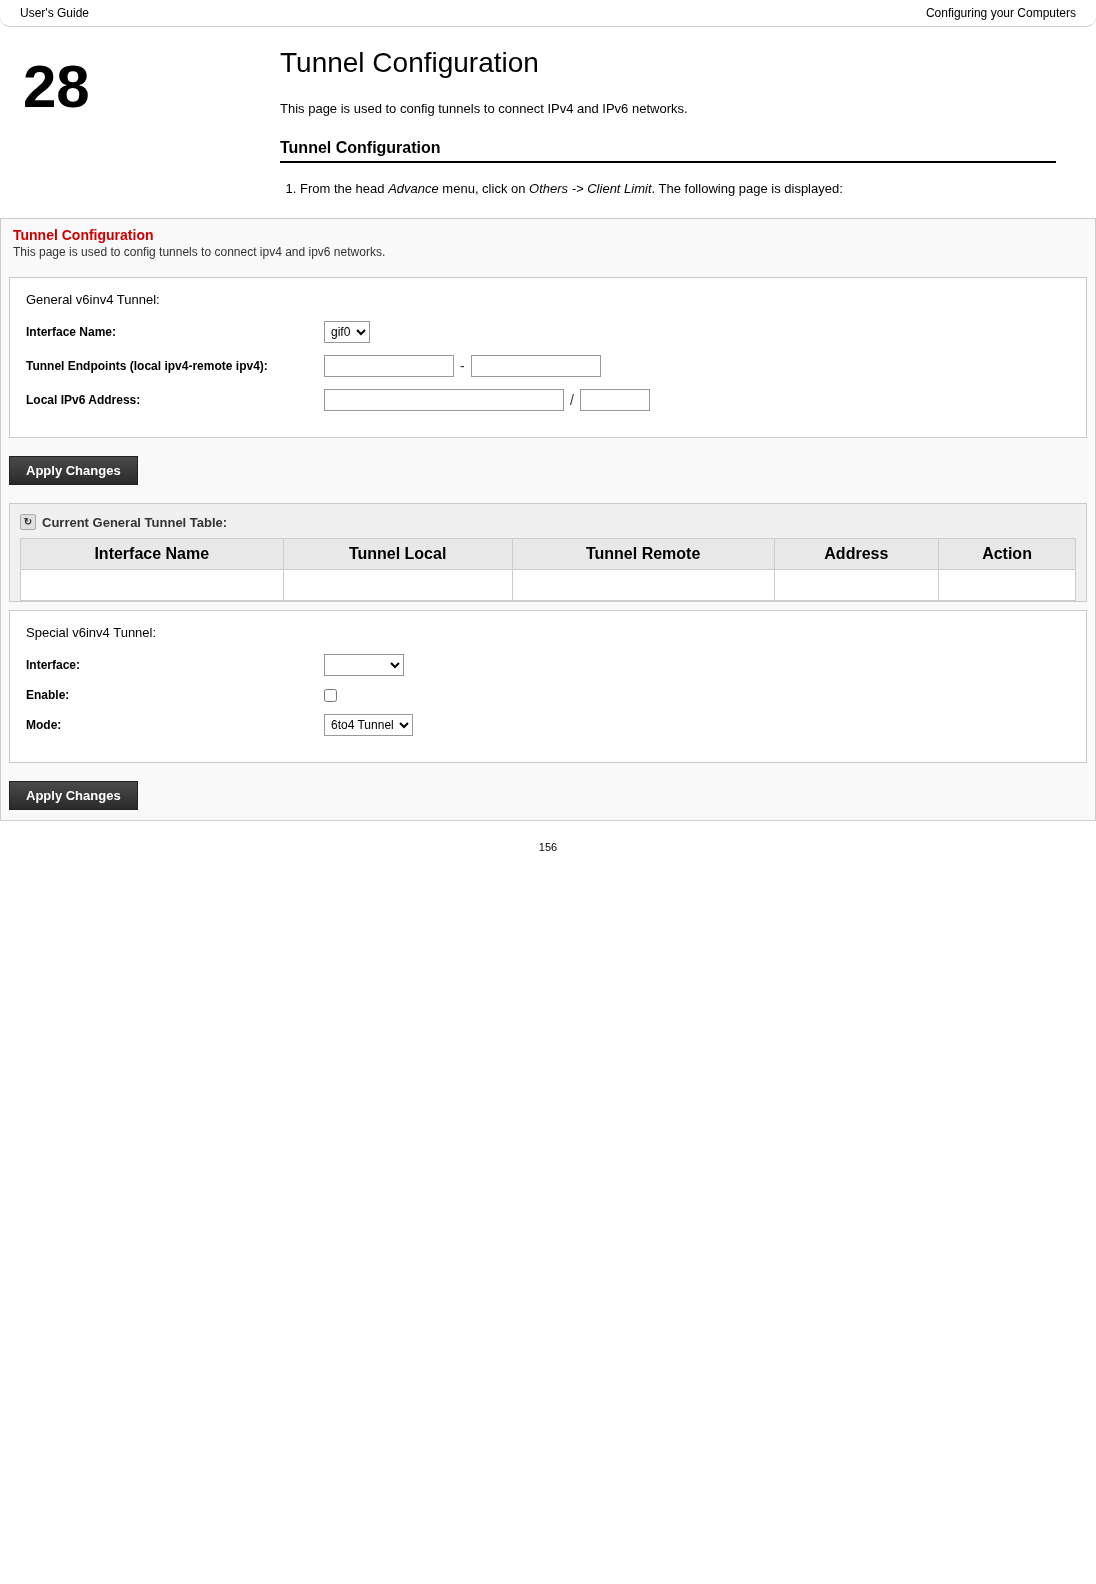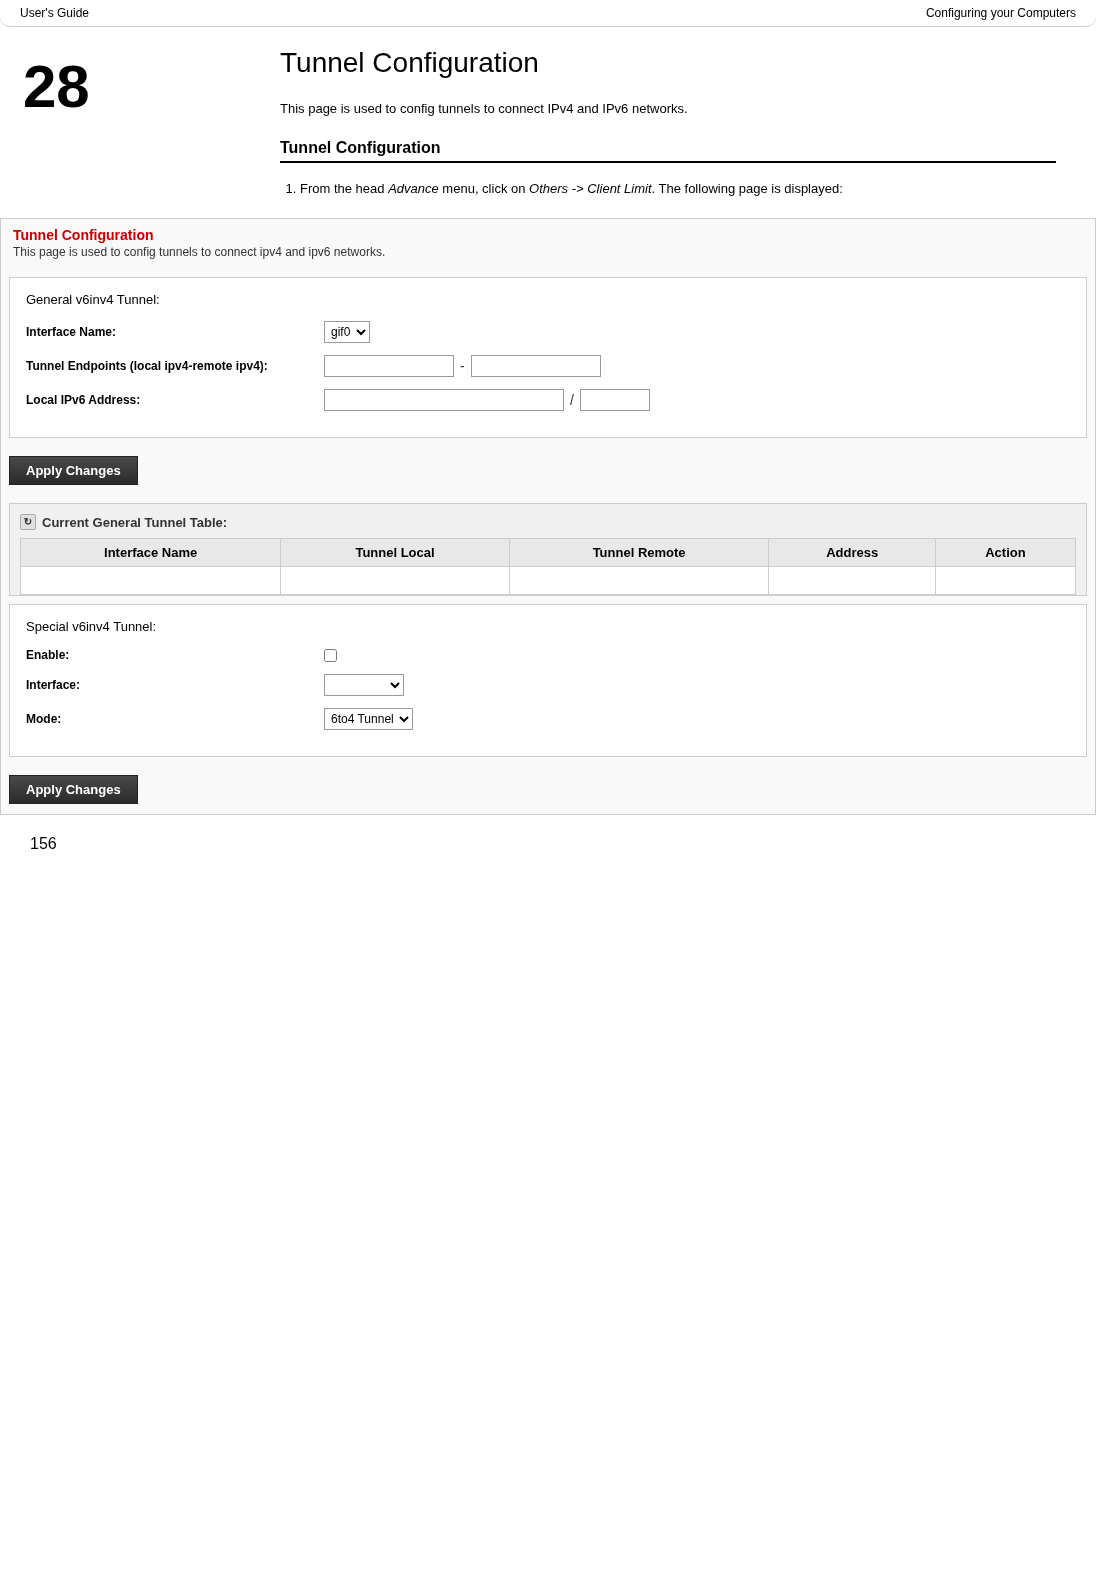--- a/index.html
+++ b/index.html
@@ -191,44 +191,44 @@
       border: 1px solid #aaa;
       border-radius: 2px;
       text-align: center;
       line-height: 14px;
       font-size: 10px;
     }
 
     .data-table {
       width: 100%;
       border-collapse: collapse;
-      font-size: 13px;
+      font-size: 16px;
       margin-bottom: 0;
     }
 
     .data-table th {
       background: #e8e8e8;
       border: 1px solid #ccc;
       padding: 6px 10px;
       text-align: center;
       font-weight: bold;
     }
 
     .data-table td {
       border: 1px solid #ccc;
       padding: 6px 10px;
       text-align: center;
       background: #fff;
     }
 
     
     .page-footer {
-      text-align: left;
+      text-align: center;
       padding: 20px 30px;
-      font-size: 16px;
+      font-size: 11px;
     }
 
     
     em { }
   </style>
 </head>
 <body>
 
 <div class="page-header">
   <span>User's Guide</span>
@@ -320,36 +320,36 @@
         </tr>
       </tbody>
     </table>
   </div>
 
   
   <div class="form-section">
     <div class="form-section-title">Special v6inv4 Tunnel:</div>
 
     <div class="form-row">
-      <div class="form-label">Enable:</div>
-      <div class="form-controls">
-        <input type="checkbox" style="">
-      </div>
-    </div>
-
-    <div class="form-row">
       <div class="form-label">Interface:</div>
       <div class="form-controls">
         <select class="form-select" style="width:80px">
           <option></option>
         </select>
       </div>
     </div>
 
     <div class="form-row">
+      <div class="form-label">Enable:</div>
+      <div class="form-controls">
+        <input type="checkbox" style="">
+      </div>
+    </div>
+
+    <div class="form-row">
       <div class="form-label">Mode:</div>
       <div class="form-controls">
         <select class="form-select">
           <option>6to4 Tunnel</option>
         </select>
       </div>
     </div>
   </div>
 
   

